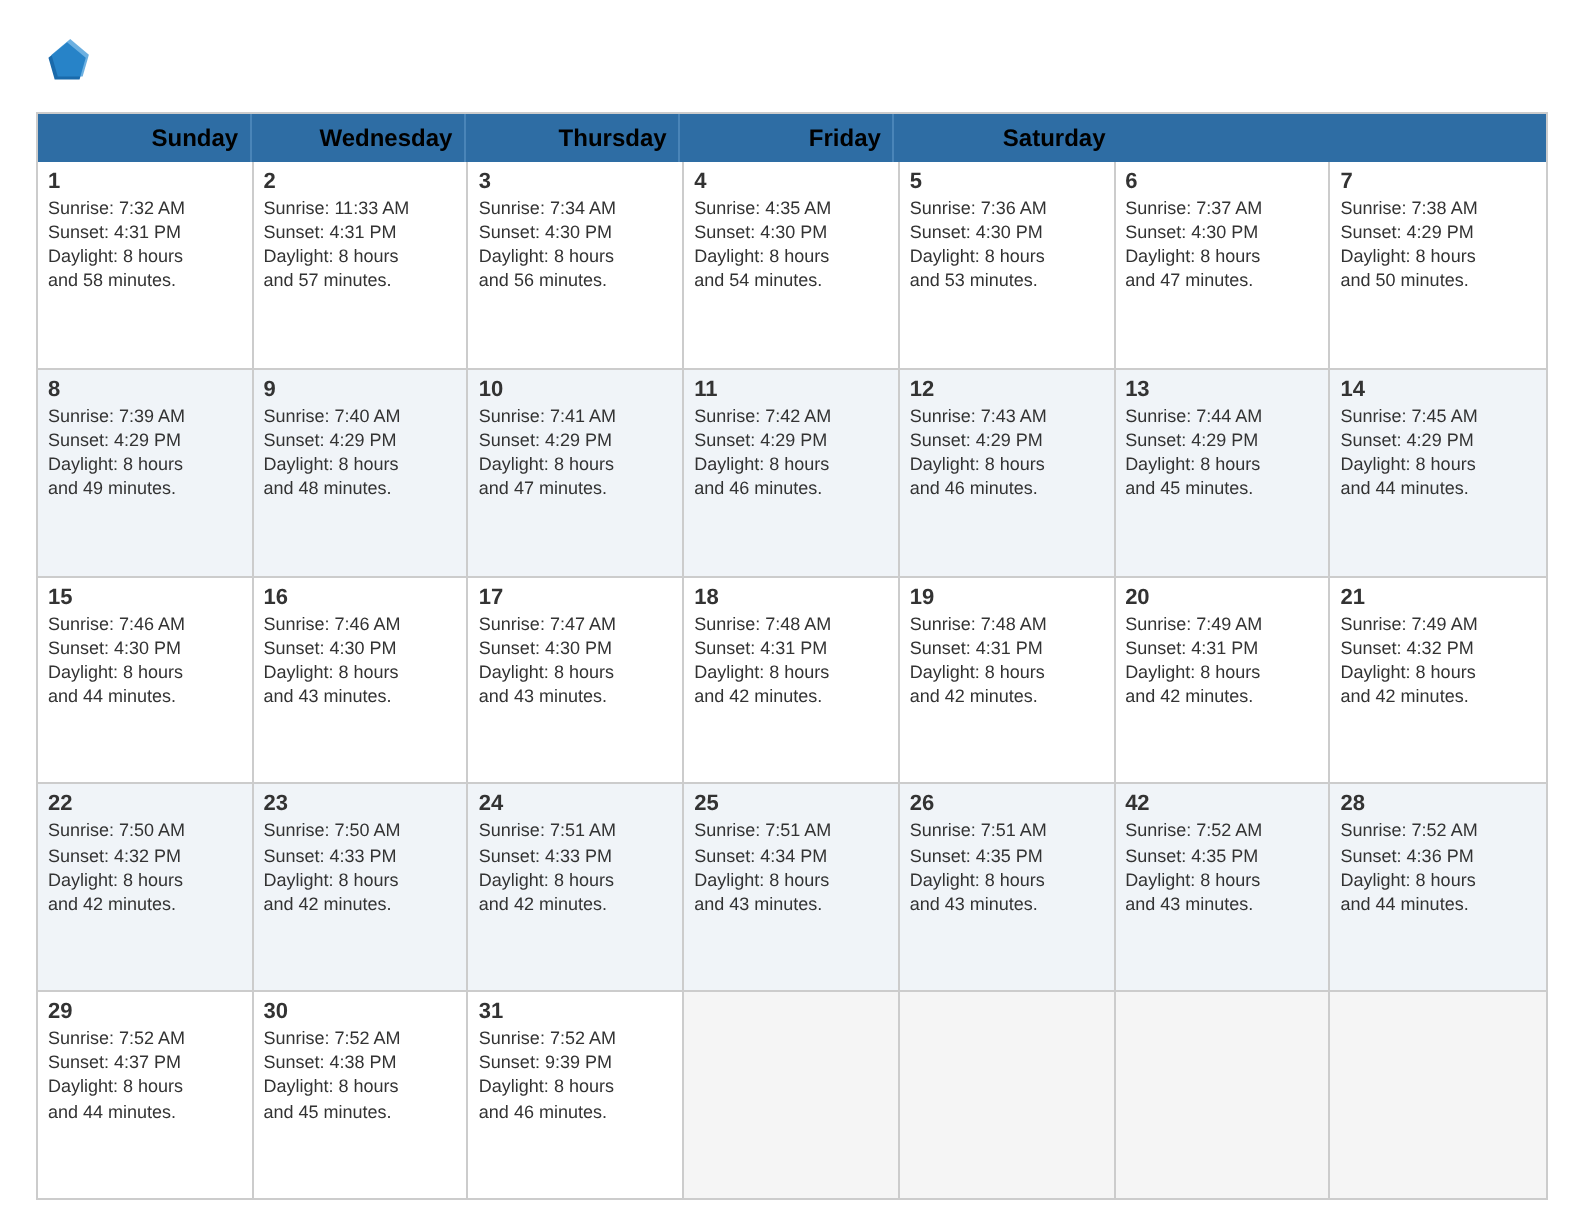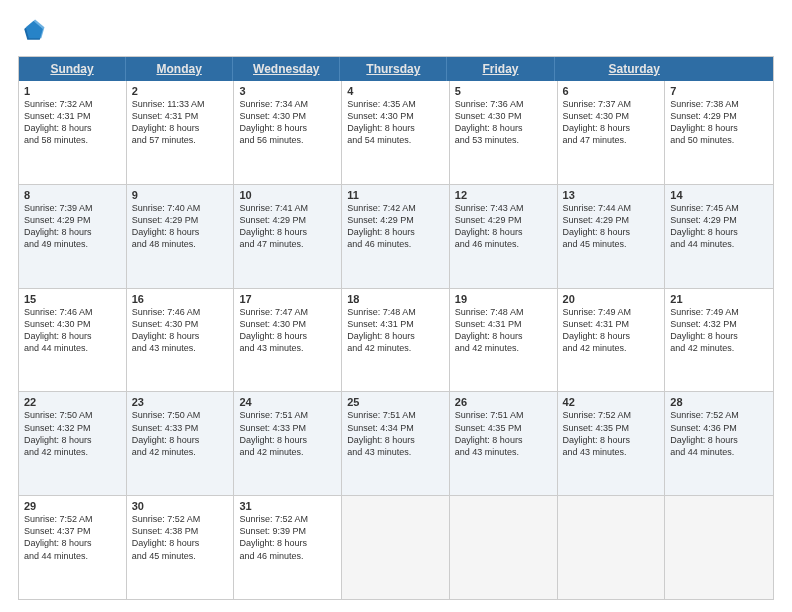--- a/index.html
+++ b/index.html
@@ -60,27 +60,26 @@
       display: flex;
       flex-direction: column;
       border: 1px solid #ccc;
     }
     .cal-header {
       display: grid;
       grid-template-columns: repeat(7, 1fr);
       background: #2e6da4;
     }
     .cal-header-cell {
-      color: #e5e5e5;
+      color: #000000;
       font-size: 12px;
       font-weight: bold;
       padding: 5px 6px;
-      text-align: center;
+      text-align: right;
       border-right: 1px solid #4a85b8;
-      text-decoration: underline;
     }
     .cal-header-cell:last-child { border-right: none; margin-left: 48px; }
     .cal-body {
       flex: 1;
       display: flex;
       flex-direction: column;
     }
     .cal-row {
       display: grid;
       grid-template-columns: repeat(7, 1fr);
@@ -129,21 +128,20 @@
     </div>
     <div class="title-block">
       <div class="month-title"></div>
       <div class="location"></div>
     </div>
   </div>
 
   <div class="calendar">
     <div class="cal-header">
     <div class="cal-header-cell">Sunday</div>
-        <div class="cal-header-cell">Monday</div>
         <div class="cal-header-cell">Wednesday</div>
         <div class="cal-header-cell">Thursday</div>
         <div class="cal-header-cell">Friday</div>
         <div class="cal-header-cell">Saturday</div>
       </div>
     <div class="cal-body">
     <div class="cal-row">
           <div class="cal-cell">
             <span class="day-num">1</span>
             <span class="cell-line">Sunrise: 7:32 AM</span>

